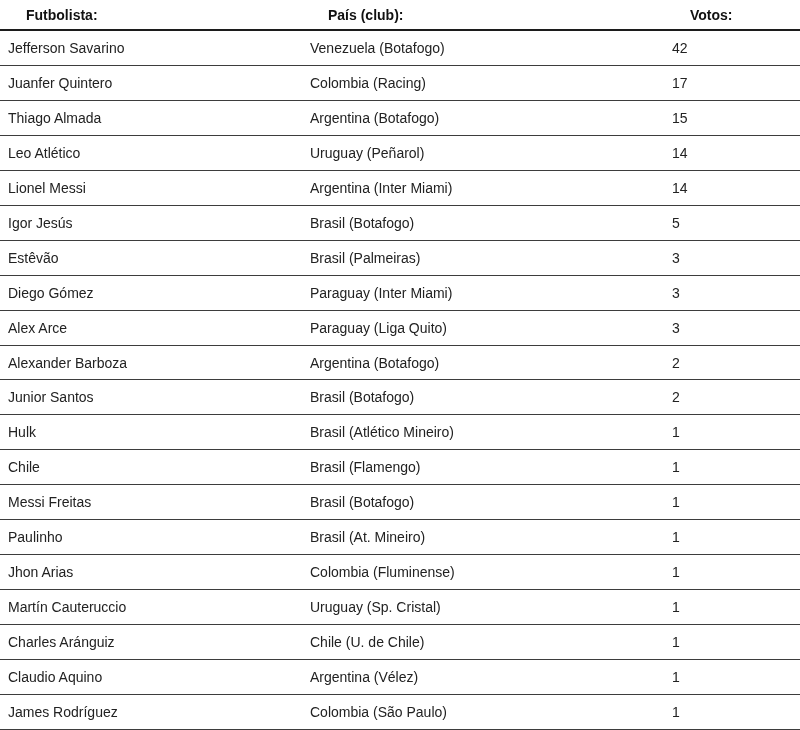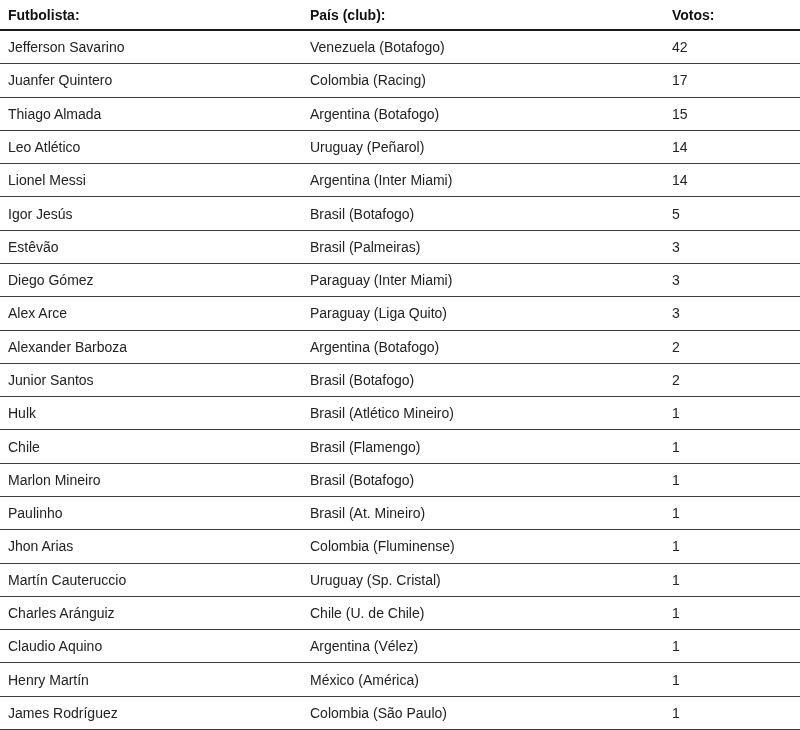--- a/index.html
+++ b/index.html
@@ -21,21 +21,21 @@
     table-layout: fixed;
     font-size: 14px;
   }
   col.col-player   { width: 302px; }
   col.col-country  { width: 362px; }
   col.col-votes    { width: 136px; }
   thead th {
     text-align: left;
     font-weight: bold;
     color: #111111;
-    padding: 0 0 0 8px;
+    padding: 0 0 0 26px;
     height: 29px;
     vertical-align: middle;
     border-bottom: 2px solid #1c1c1c;
     font-size: 14px;
     margin-top: 47px;
   }
   tbody td {
     text-align: left;
     font-weight: normal;
     padding: 0 0 0 8px;
@@ -123,21 +123,21 @@
         <td>Hulk</td>
         <td>Brasil (Atlético Mineiro)</td>
         <td>1</td>
       </tr>
       <tr>
         <td>Chile</td>
         <td>Brasil (Flamengo)</td>
         <td>1</td>
       </tr>
       <tr>
-        <td>Marlon Mineiro</td>
+        <td>Messi Freitas</td>
         <td>Brasil (Botafogo)</td>
         <td>1</td>
       </tr>
       <tr>
         <td>Paulinho</td>
         <td>Brasil (At. Mineiro)</td>
         <td>1</td>
       </tr>
       <tr>
         <td>Jhon Arias</td>
@@ -153,23 +153,18 @@
         <td>Charles Aránguiz</td>
         <td>Chile (U. de Chile)</td>
         <td>1</td>
       </tr>
       <tr>
         <td>Claudio Aquino</td>
         <td>Argentina (Vélez)</td>
         <td>1</td>
       </tr>
       <tr>
-        <td>Henry Martín</td>
-        <td>México (América)</td>
-        <td>1</td>
-      </tr>
-      <tr>
         <td>James Rodríguez</td>
         <td>Colombia (São Paulo)</td>
         <td>1</td>
       </tr>
     </tbody>
 </table>
 
 </body></html>

